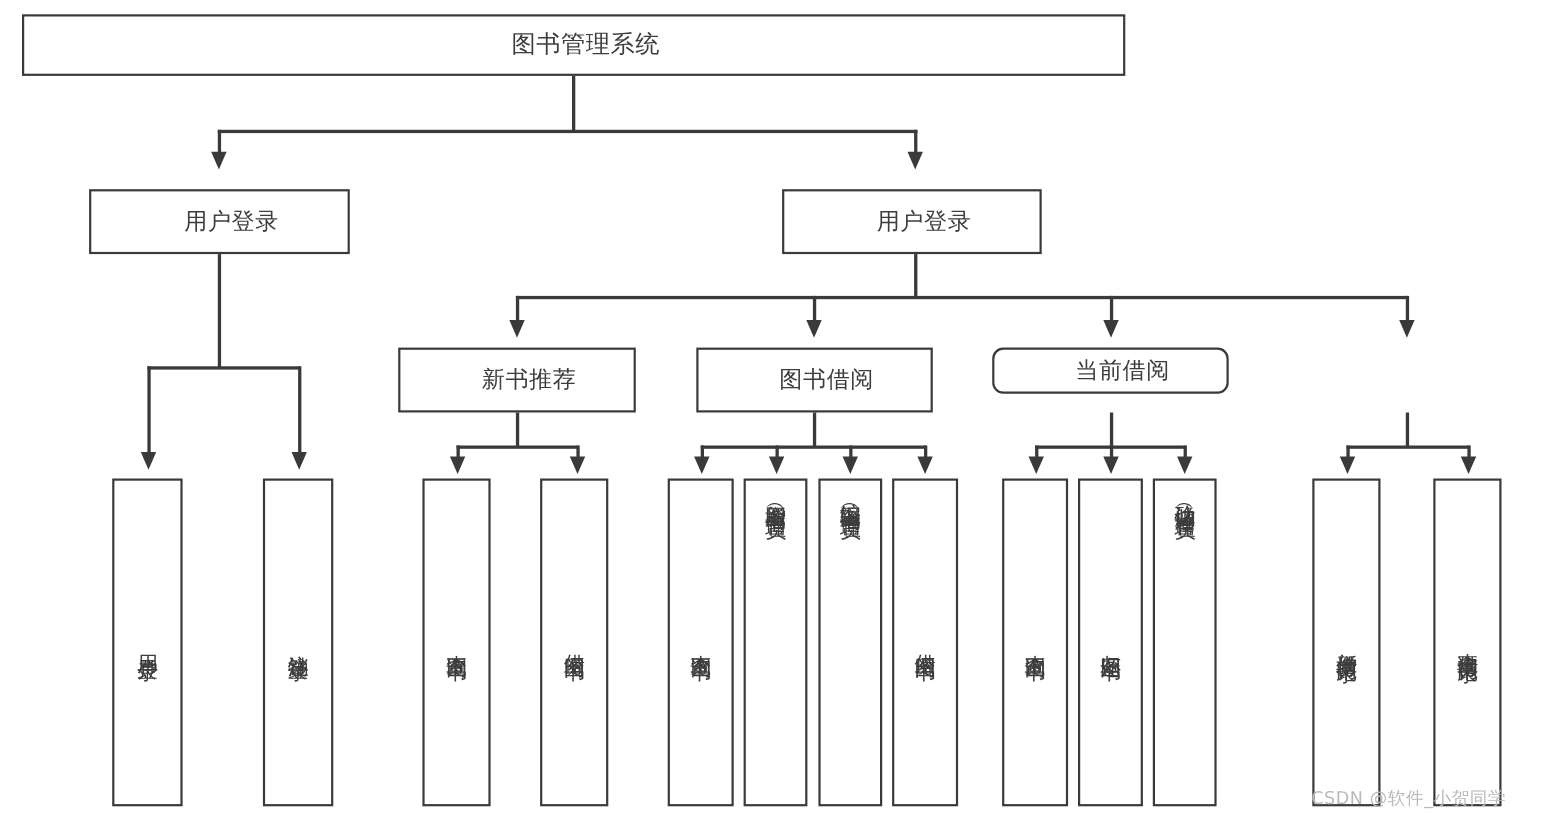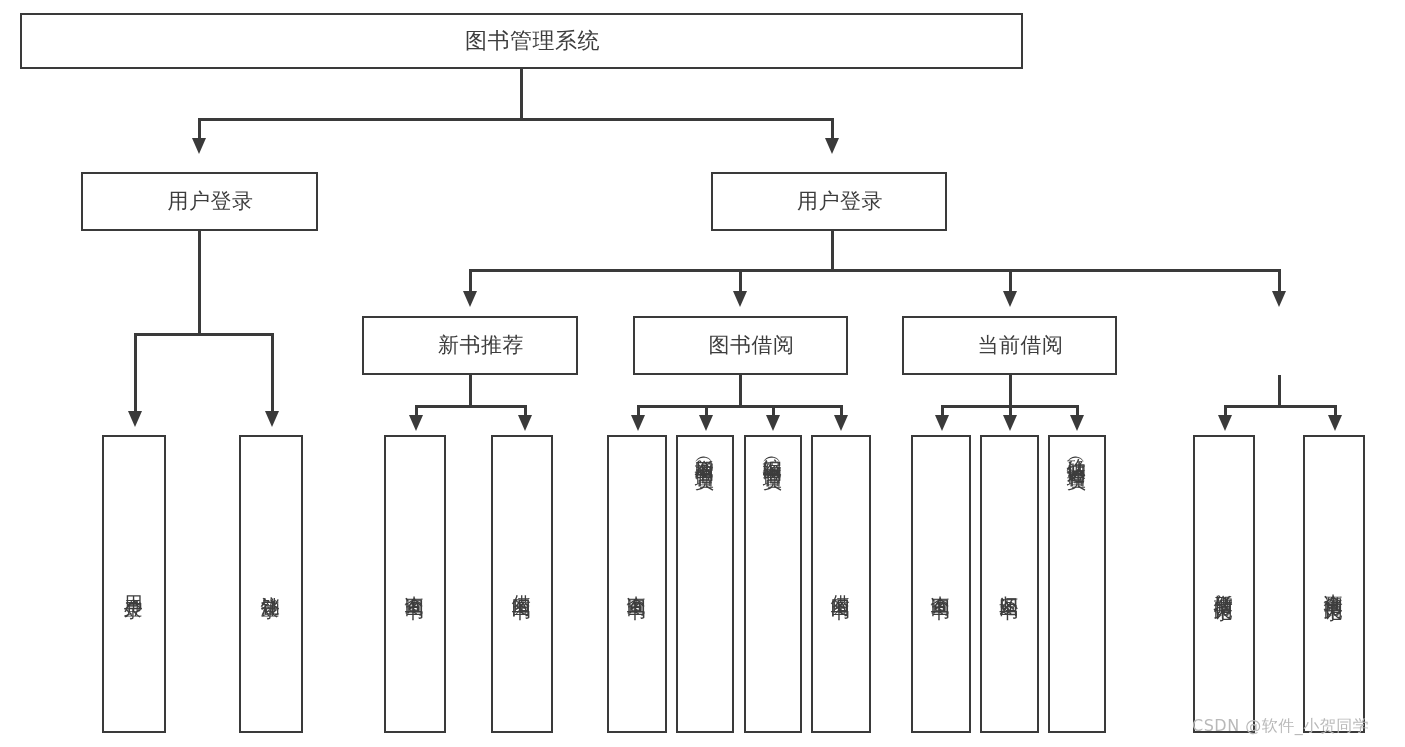--- a/index.html
+++ b/index.html
@@ -117,21 +117,21 @@
   <div class="ln v" style="left:1009px;top:269px;width:2.5px;height:24px;"></div>
   <div class="arrow" style="left:1003px;top:291px;"></div>
 
   <div class="ln v" style="left:1278px;top:269px;width:2.5px;height:24px;"></div>
   <div class="arrow" style="left:1272px;top:291px;"></div>
 
   <div class="node h" style="left:362px;top:316px;width:216px;height:59px;">新书推荐</div>
 
   <div class="node h" style="left:633px;top:316px;width:215px;height:59px;">图书借阅</div>
 
-  <div class="node h" style="left:902px;top:316px;width:215px;height:59px;">当前借阅</div>
+  <div class="node h" style="left:902px;top:316px;width:215px;height:42px;border-radius:10px;">当前借阅</div>
 
 
   <div class="ln v" style="left:469px;top:375px;width:2.5px;height:32px;"></div>
   <div class="ln h" style="left:415px;top:405px;width:111px;height:2.5px;"></div>
   <div class="ln v" style="left:415px;top:405px;width:2.5px;height:12px;"></div>
   <div class="arrow" style="left:409px;top:415px;"></div>
   <div class="ln v" style="left:524px;top:405px;width:2.5px;height:12px;"></div>
   <div class="arrow" style="left:518px;top:415px;"></div>
 
   <div class="ln v" style="left:739px;top:375px;width:2.5px;height:32px;"></div>

